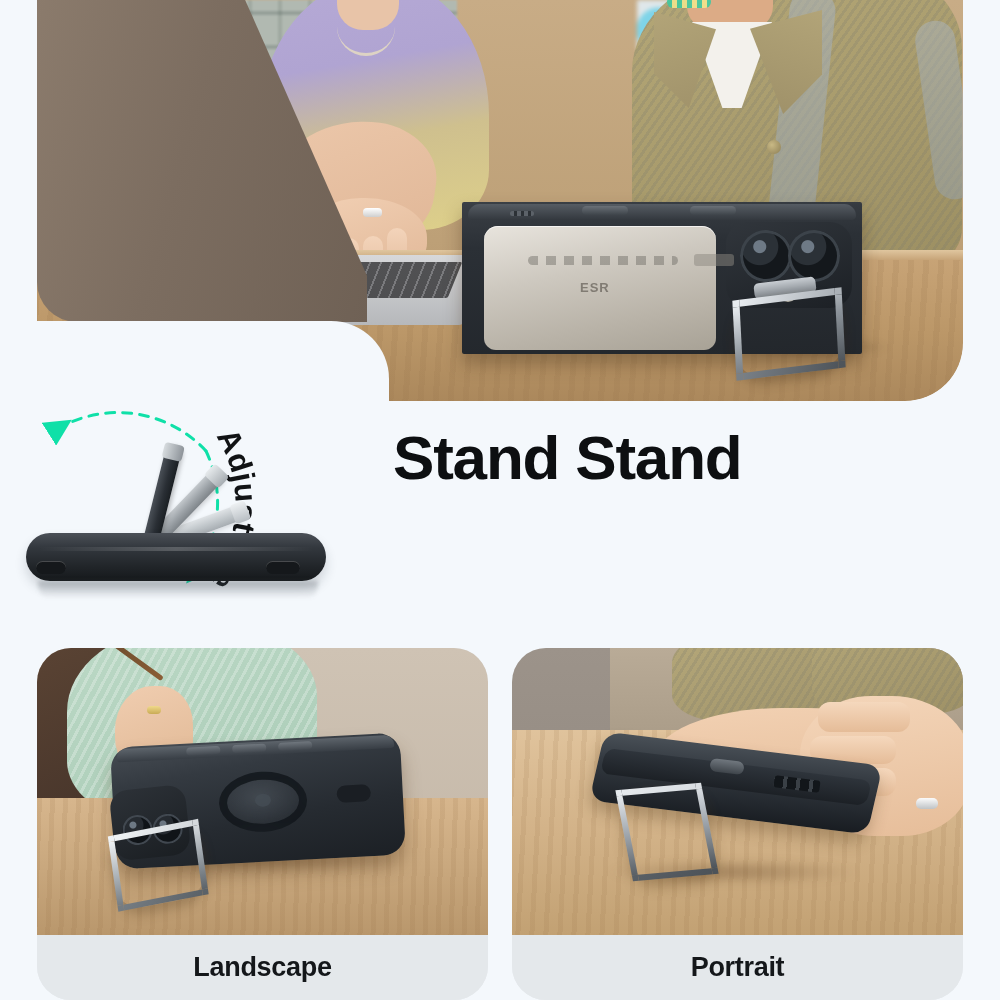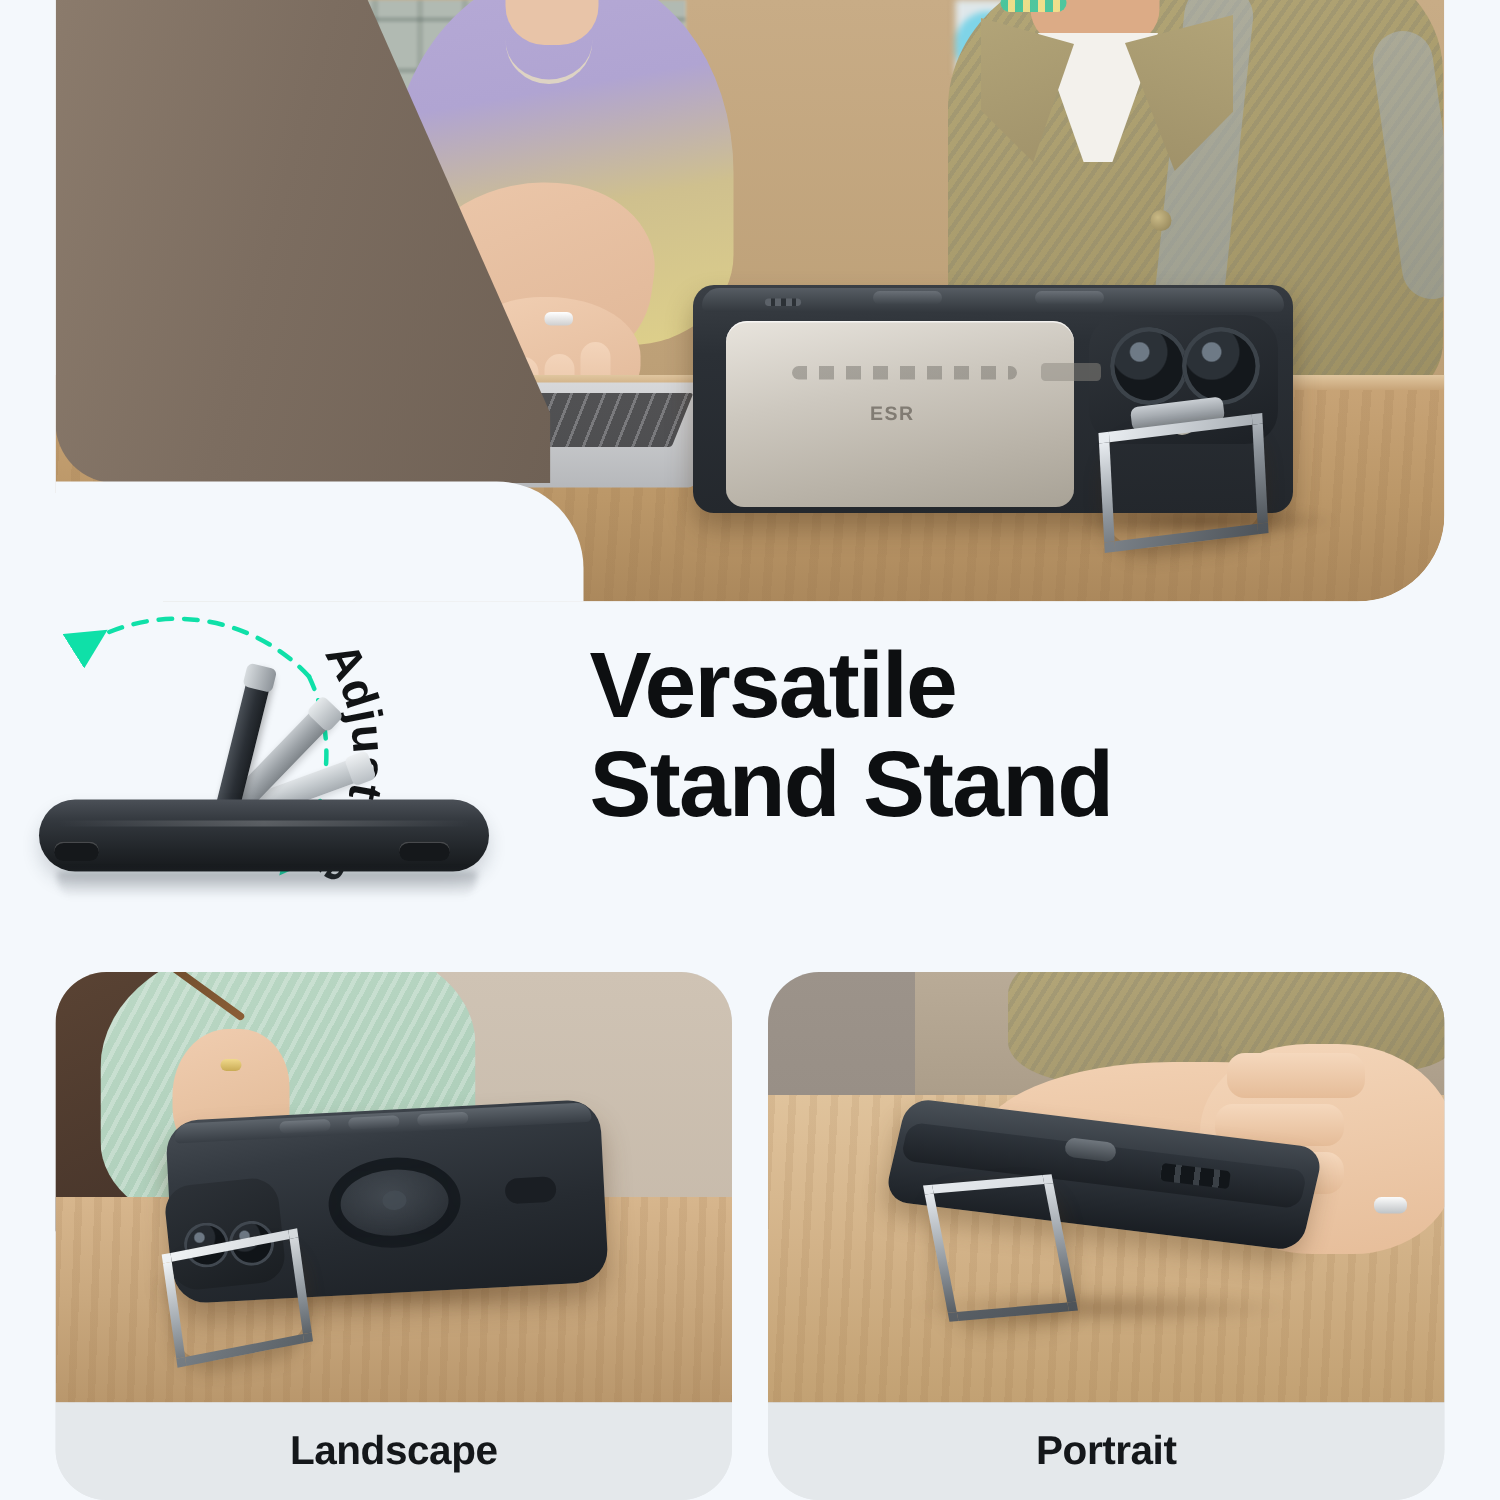--- a/index.html
+++ b/index.html
@@ -174,23 +174,23 @@
       linear-gradient(180deg,#c9a578 0%,#bb9768 55%,#ab885c 100%);
   }
   .hero-table-edge{
     position:absolute; left:0; top:250px; width:926px; height:10px;
     background:linear-gradient(180deg,#e0c69f,#c7a478);
   }
 
   
   .hero-prod{ position:absolute; left:425px; top:186px; width:420px; height:175px; }
   .hp-case{
-    position:absolute; left:0; top:4px; width:400px; height:152px;
+    position:absolute; left:0; top:16px; width:400px; height:152px;
     background:linear-gradient(178deg,#3b4046 0%,#2b3036 28%,#23272c 100%);
-    border-radius:14px;
+    border-radius:2px;
     box-shadow:0 10px 18px rgba(60,40,20,.35);
   }
   .hp-case-top{
     position:absolute; left:6px; top:2px; width:388px; height:16px;
     background:linear-gradient(180deg,#565c63,#33383e); border-radius:22px 22px 8px 8px;
   }
   .hp-btn{
     position:absolute; top:4px; width:46px; height:9px;
     background:linear-gradient(180deg,#6a7077,#3e444a); border-radius:5px;
   }
@@ -585,21 +585,20 @@
       <div class="flap f1"></div>
 
       <div class="pb-body"></div>
       <div class="pb-groove"></div>
       <div class="pb-notch-l"></div>
       <div class="pb-notch-r"></div>
       <div class="pb-reflect"></div>
     </div>
 
     <div class="headline-block">
-      <div class="headline">Versatile</div>
       <div class="headline">Stand Stand</div>
     </div>
   </div>
 
   <div class="bcard left">
     <div class="bphoto">
       <div class="ls-wall"></div>
       <div class="ls-board"></div>
       <div class="ls-person"></div>
       <div class="ls-arm"></div>

